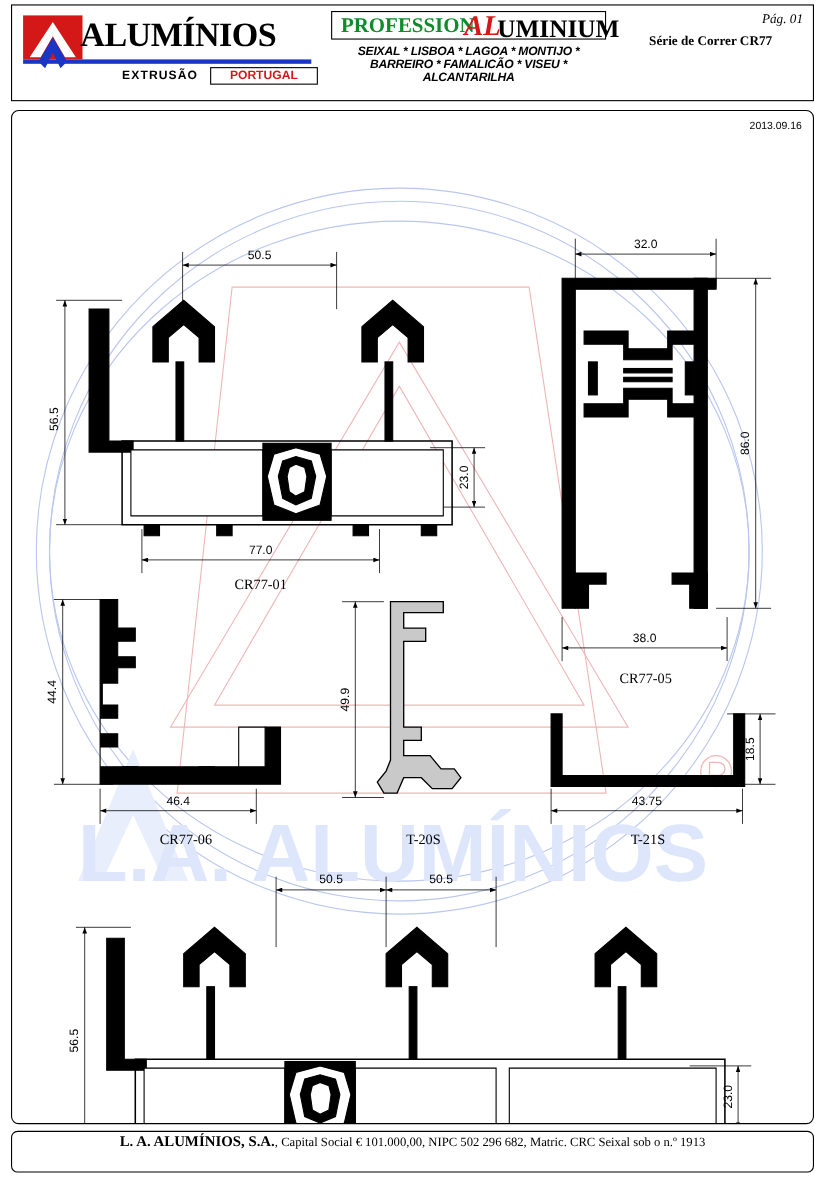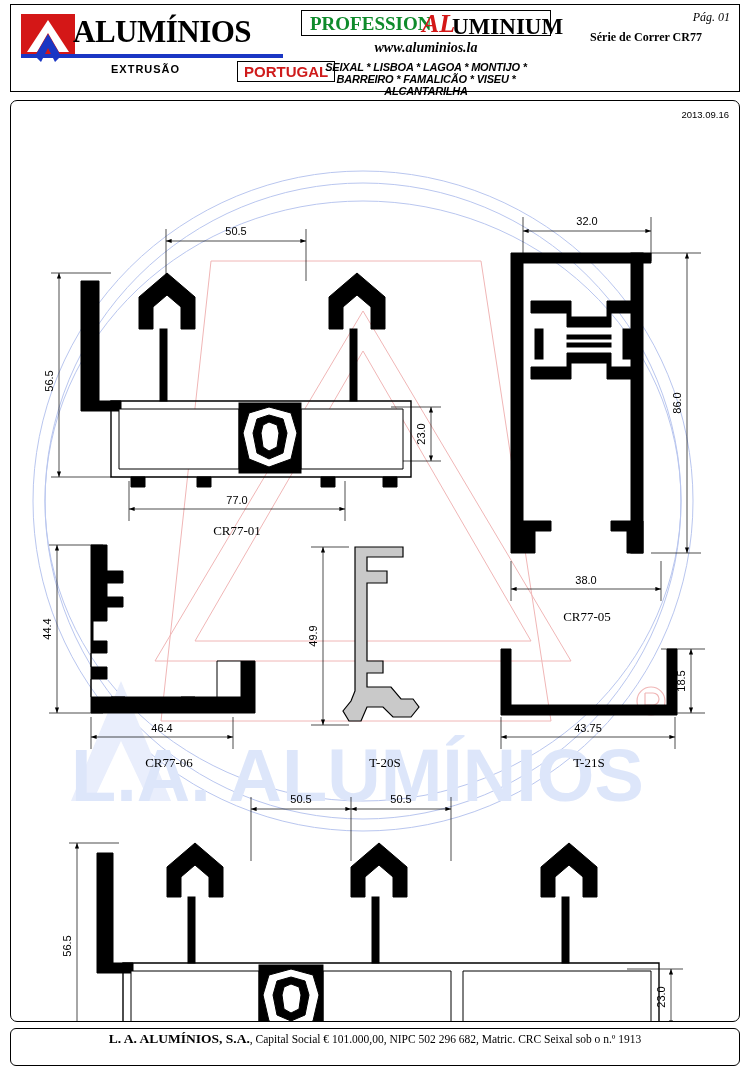--- a/index.html
+++ b/index.html
@@ -7,21 +7,21 @@
   .page{position:absolute;left:4px;top:0;width:740px;height:920px;}
 
   
   .header{position:absolute;left:6px;top:4px;width:728px;height:86px;border:1px solid #000;}
   .logo-box{position:absolute;left:4px;top:3px;width:270px;height:78px;}
   .logo-A{position:absolute;left:6px;top:6px;width:54px;height:54px;}
   .logo-A svg{display:block;}
   .logo-word{position:absolute;left:58px;top:6px;font-family:"Liberation Serif",serif;font-weight:bold;font-size:31px;letter-spacing:-0.5px;}
   .logo-bar{position:absolute;left:6px;top:46px;width:262px;height:4px;background:#1a36c4;}
   .logo-extrusao{position:absolute;left:96px;top:55px;font-family:"Liberation Sans",sans-serif;font-weight:bold;font-size:11px;letter-spacing:1px;}
-  .logo-portugal{position:absolute;left:176px;top:53px;border:1px solid #000;padding:1px 6px;color:#cf1b1b;font-family:"Liberation Sans",sans-serif;font-weight:bold;font-size:15px;margin-left:46px;}
+  .logo-portugal{position:absolute;left:176px;top:53px;border:1px solid #000;padding:1px 17px;color:#cf1b1b;font-family:"Liberation Sans",sans-serif;font-weight:bold;font-size:11px;}
 
   .center-box{position:absolute;left:290px;top:3px;width:250px;height:78px;text-align:center;}
   .prof-line{position:relative;height:24px;border:1px solid #000;margin:2px 0 0 0;}
   .prof-green{position:absolute;left:8px;top:2px;font-family:"Liberation Serif",serif;font-weight:bold;font-size:19px;color:#0e8b2b;}
   .prof-red{position:absolute;left:120px;top:-2px;font-family:"Liberation Serif",serif;font-style:italic;font-weight:bold;font-size:26px;color:#d41717;}
   .prof-blk{position:absolute;left:150px;top:3px;font-family:"Liberation Serif",serif;font-weight:bold;font-size:23px;}
   .site{margin-top:4px;font-family:"Liberation Serif",serif;font-weight:bold;font-style:italic;font-size:14px;}
   .cities{margin-top:5px;font-family:"Liberation Sans",sans-serif;font-weight:bold;font-style:italic;font-size:11px;letter-spacing:-0.2px;}
 
   .right-box{position:absolute;left:545px;top:3px;width:180px;height:78px;}
@@ -64,21 +64,20 @@
       <div class="logo-extrusao">EXTRUSÃO</div>
       <div class="logo-portugal">PORTUGAL</div>
     </div>
 
     <div class="center-box">
       <div class="prof-line">
         <span class="prof-green">PROFESSION</span>
         <span class="prof-red">AL</span>
         <span class="prof-blk">UMINIUM</span>
       </div>
-      <div class="site">www.aluminios.la</div>
       <div class="cities">SEIXAL * LISBOA * LAGOA * MONTIJO * BARREIRO * FAMALICÃO * VISEU * ALCANTARILHA</div>
     </div>
 
     <div class="right-box">
       <div class="pag">Pág. 01</div>
       <div class="serie">Série de Correr CR77</div>
     </div>
   </div>
 
   <div class="frame">

